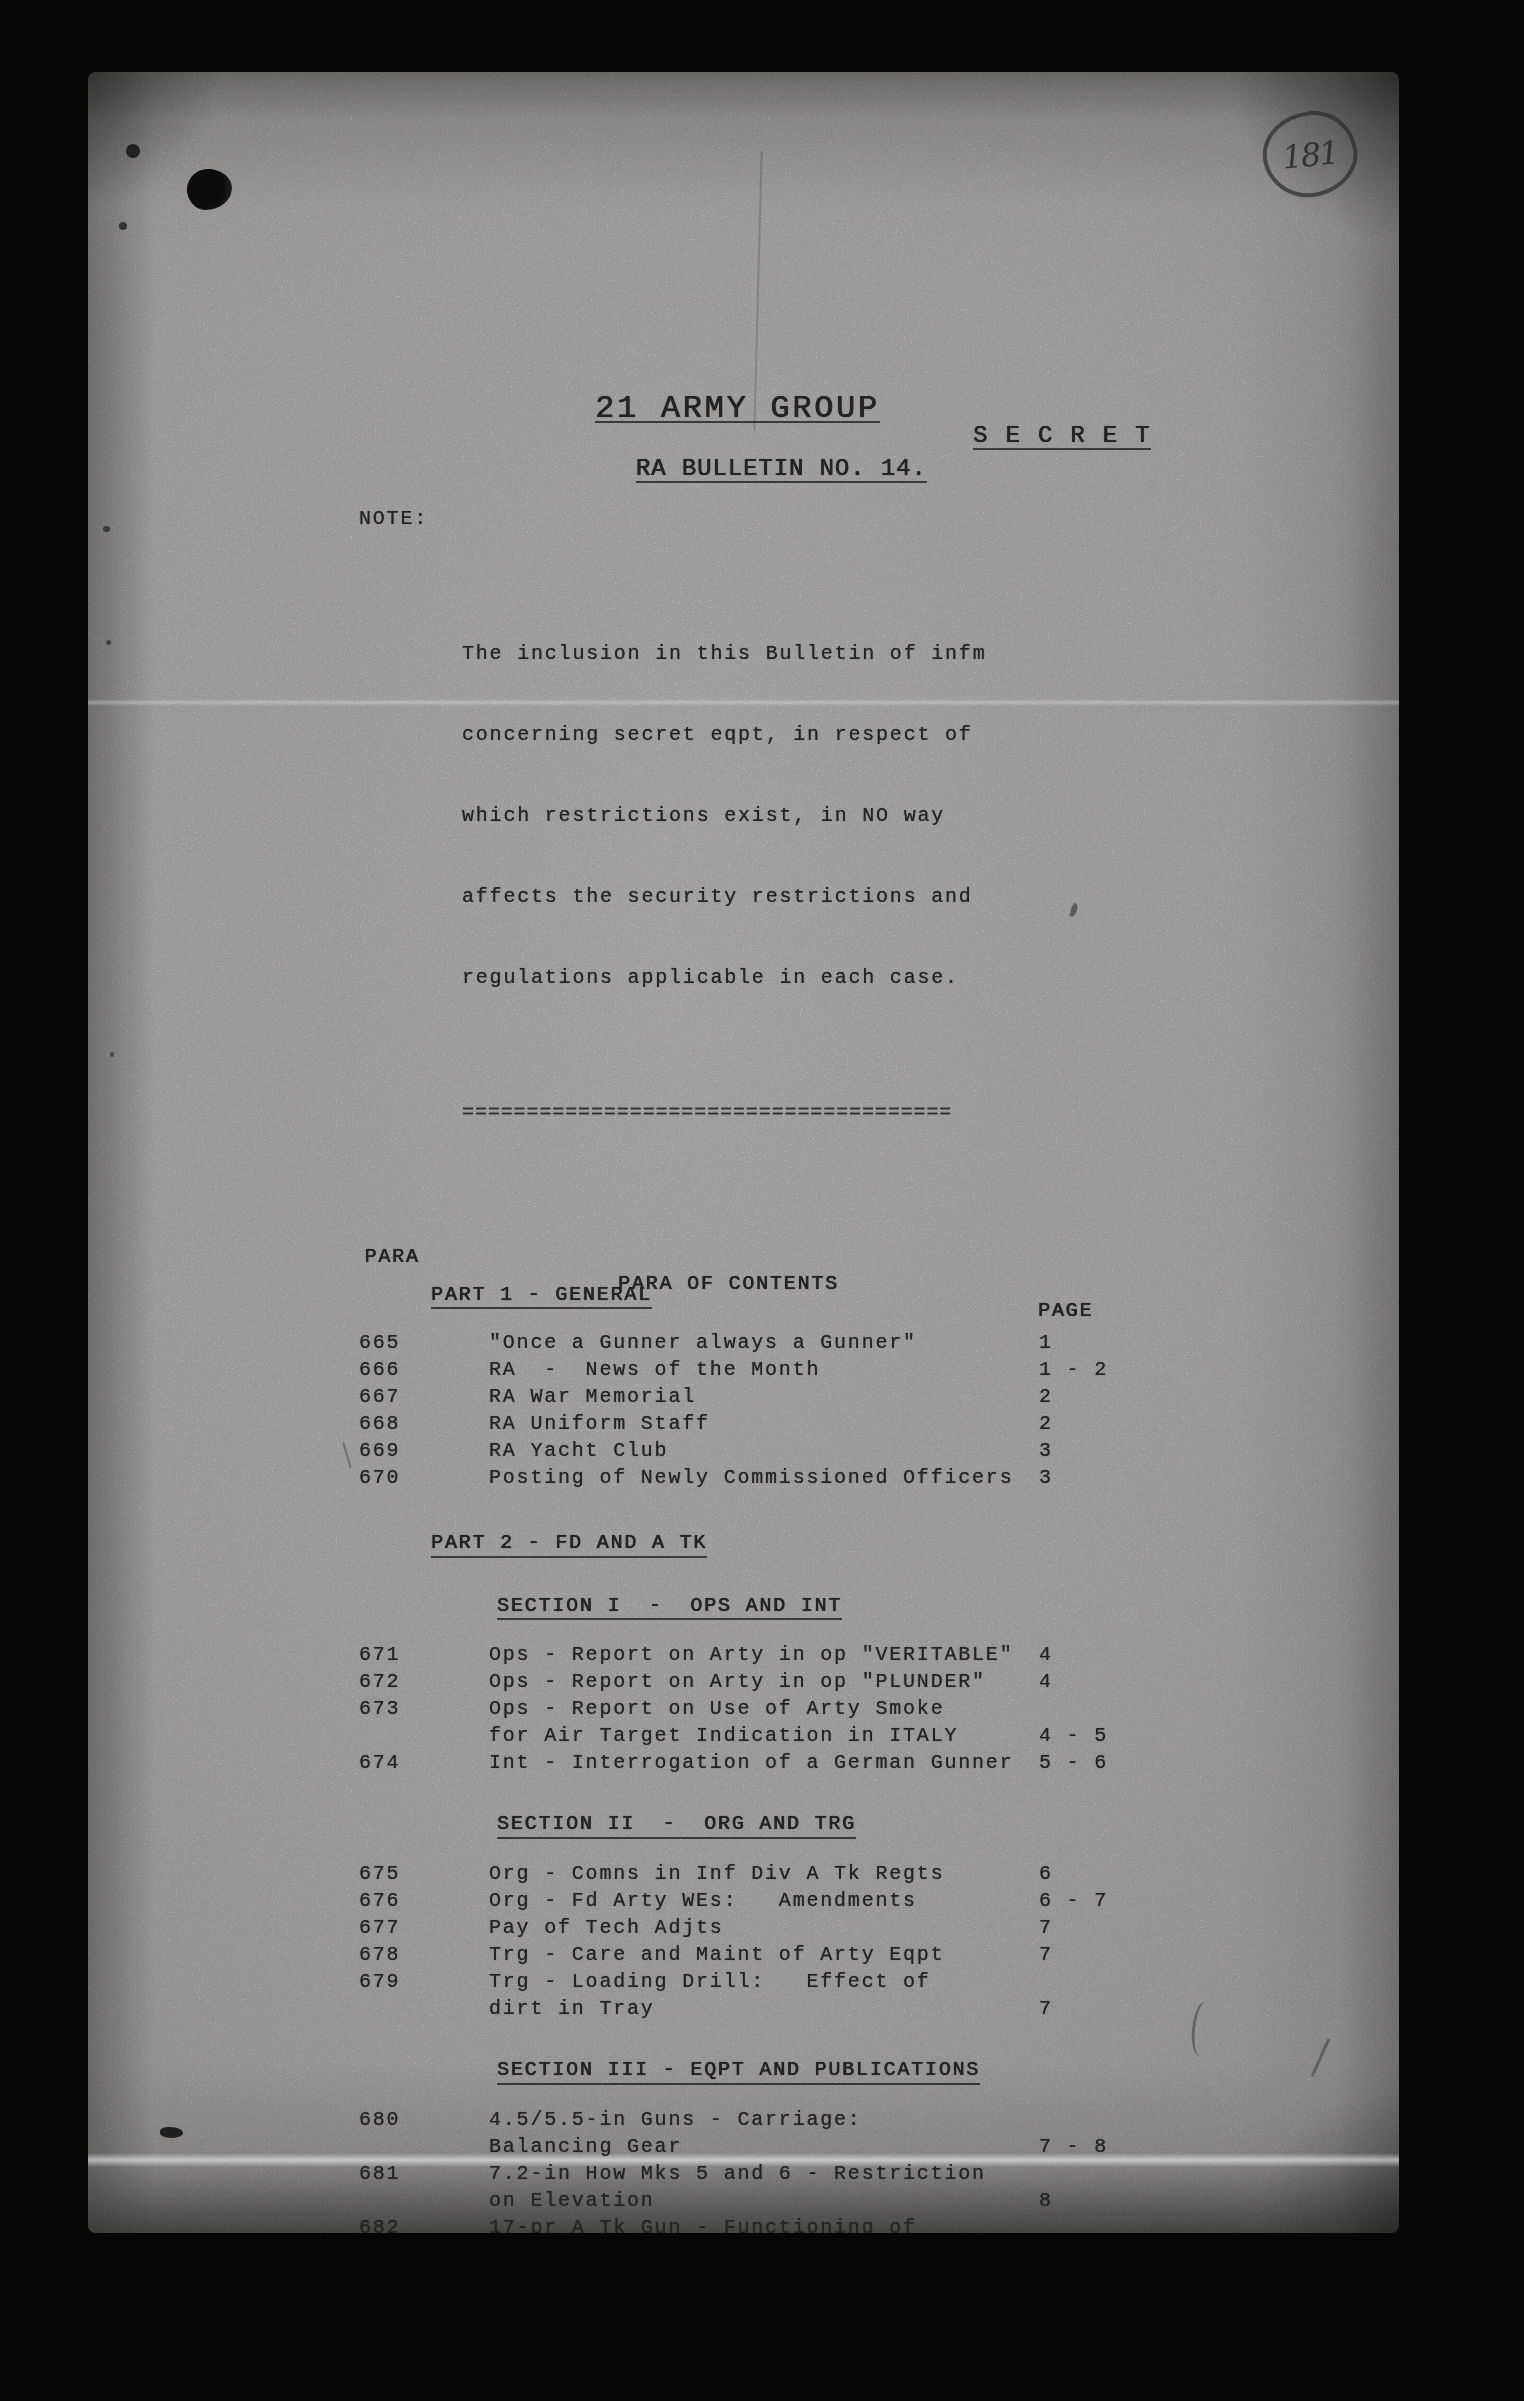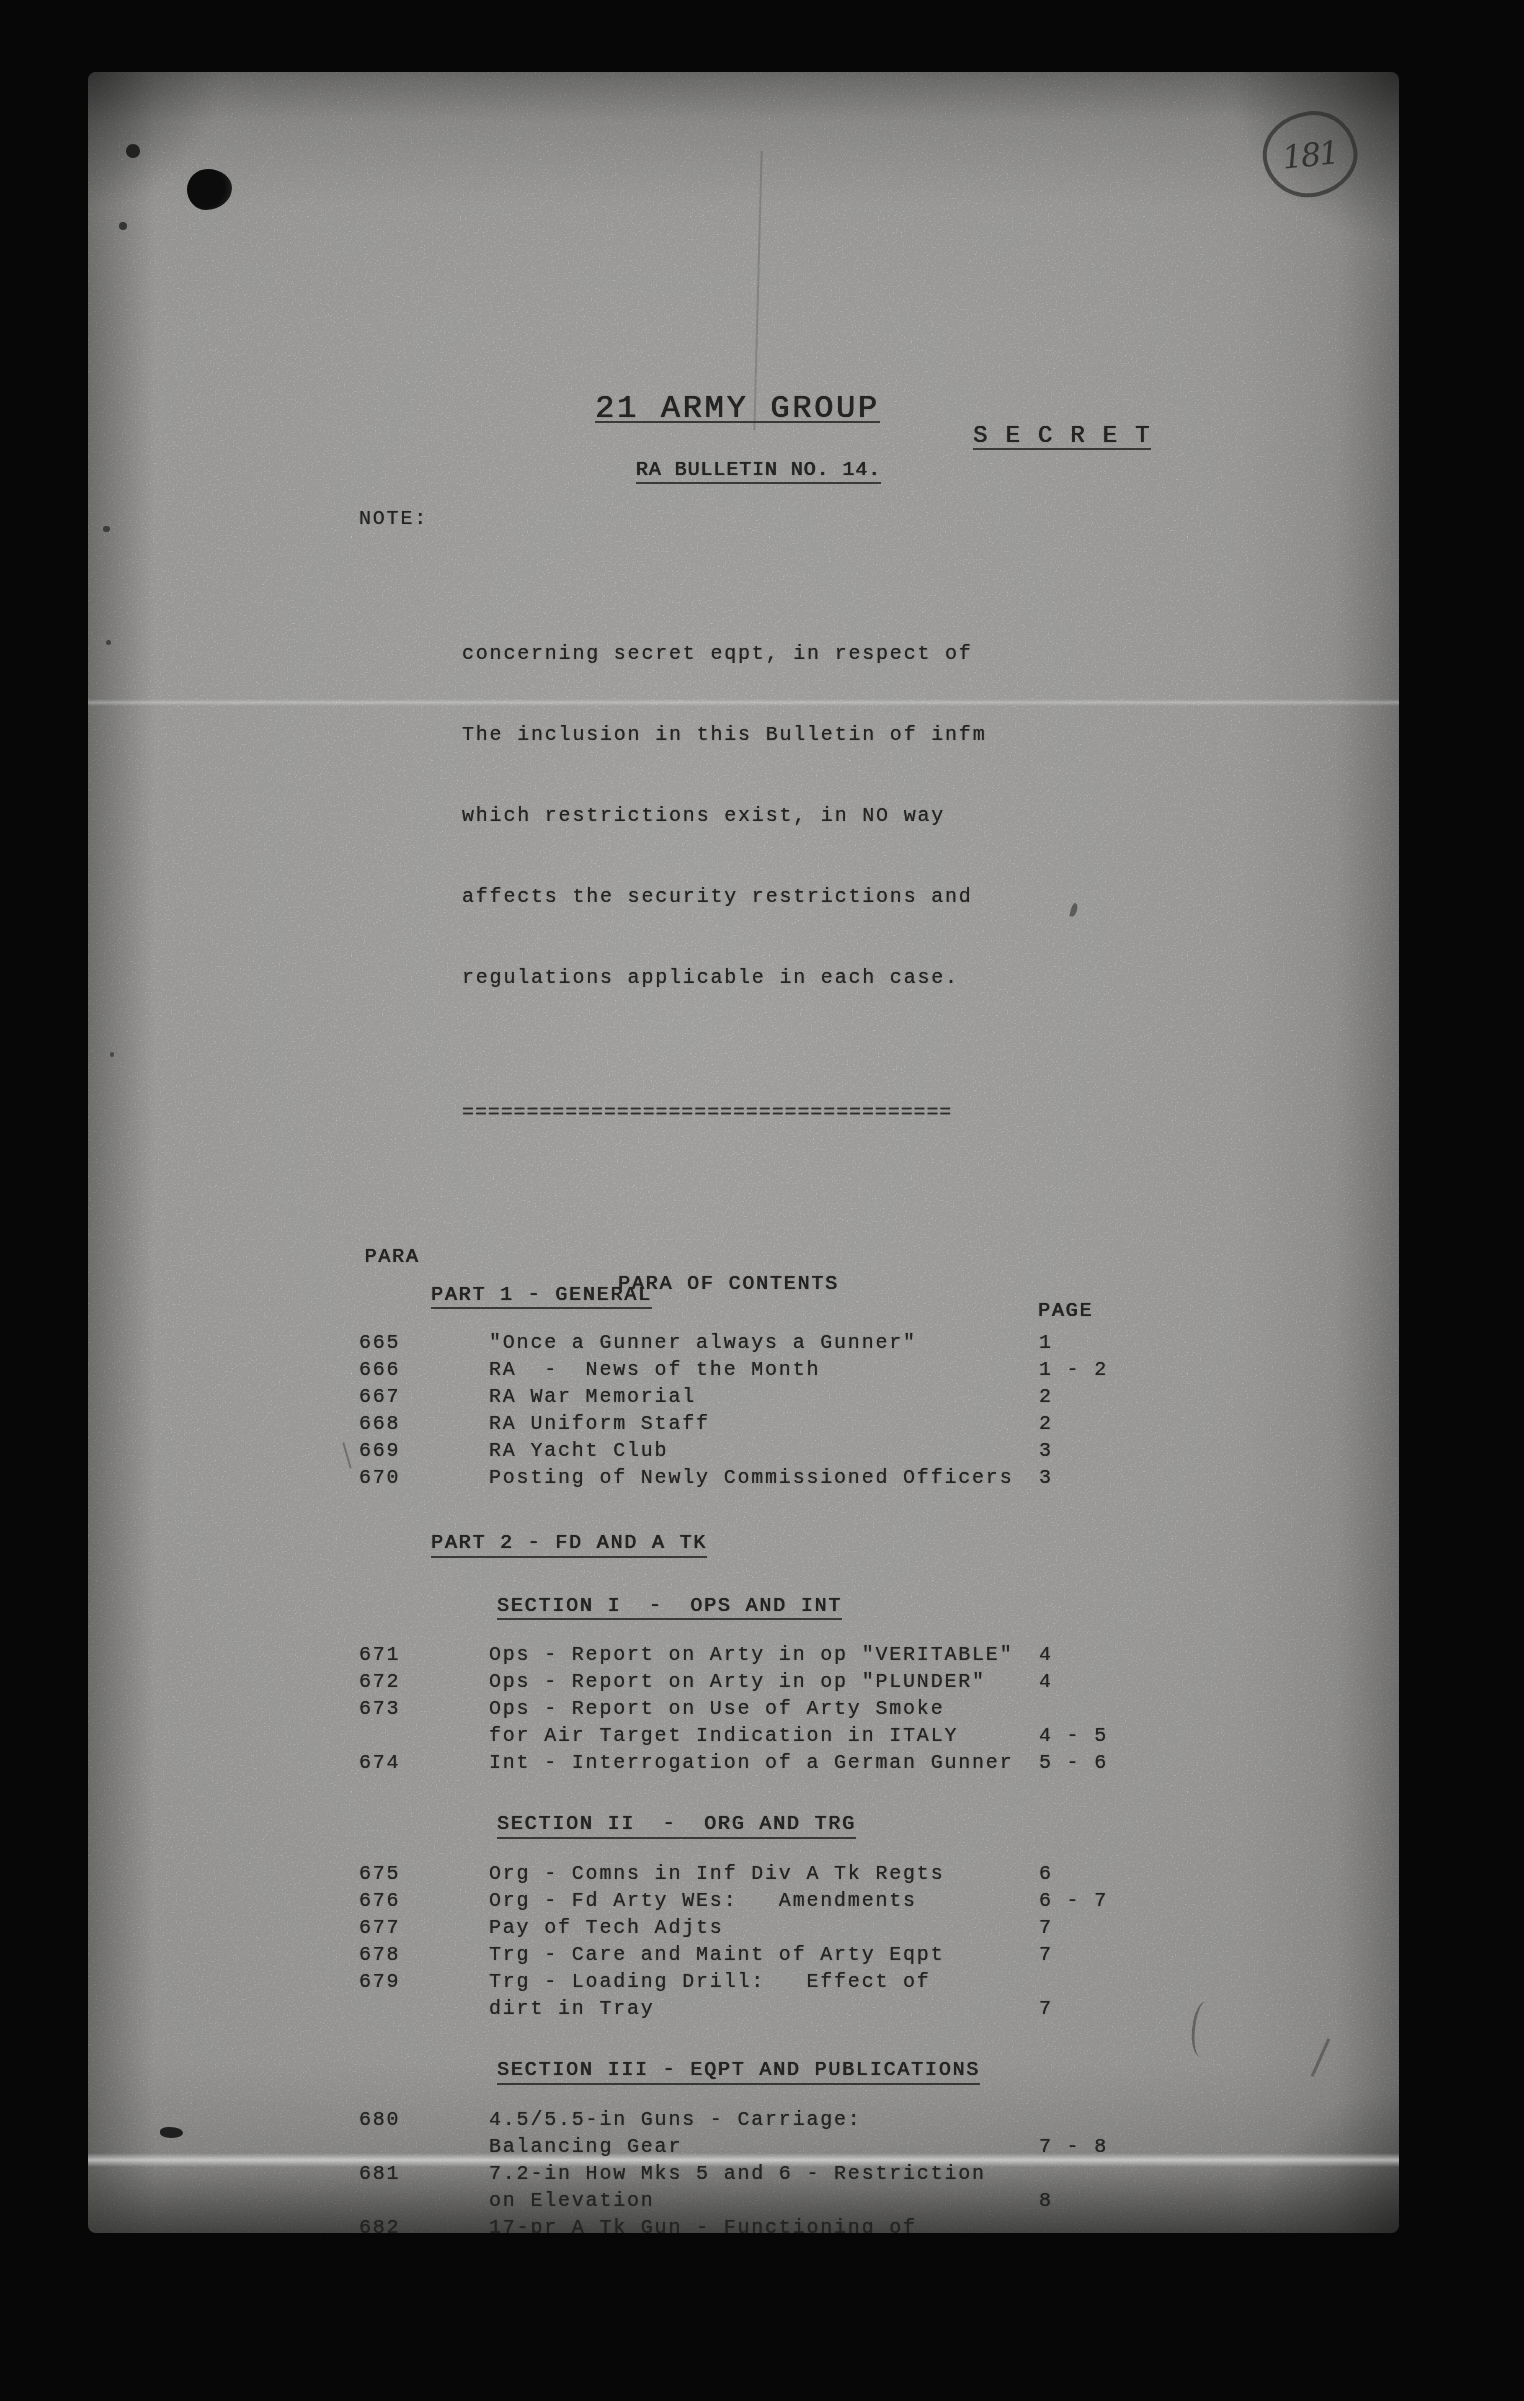--- a/index.html
+++ b/index.html
@@ -42,21 +42,21 @@
   }
   .content *{white-space:pre;}
   .u{border-bottom:2.7px solid rgba(30,30,30,.78);padding-bottom:0.9px;display:inline-block;line-height:23.4px;}
   .heavy{text-shadow:0 0 0.9px #1d1d1d,0.6px 0 0 rgba(25,25,25,.8);}
 
   .header-row{position:relative;height:27px;}
   .org{position:absolute;left:236px;font-size:32px;letter-spacing:2.7px;}
   .classification{position:absolute;left:614px;font-size:24px;letter-spacing:1.8px;}
 
   .doc-title{margin-top:32px;height:27px;}
-  .doc-title .u{margin-left:194px;font-size:20px;letter-spacing:0.9px;}
+  .doc-title .u{margin-left:194px;font-size:24px;letter-spacing:0.9px;}
 
   .note{margin-top:49px;position:relative;}
   .note-label{position:absolute;left:0;top:0;text-align:center;}
   .note-lines{margin-left:103px;}
   .note-divider{margin-left:103px;letter-spacing:0.9px;opacity:.92;}
 
   .cols{margin-top:36px;position:relative;height:27px;}
   .c-para{position:absolute;left:5.4px;}
   .c-title{position:absolute;left:259px;}
   .c-page{position:absolute;left:679px;}
@@ -139,22 +139,22 @@
       <span class="classification u heavy">S E C R E T</span>
     </div>
 
     <div class="doc-title">
       <span class="u heavy">RA BULLETIN NO. 14.</span>
     </div>
 
     <div class="note">
       <span class="note-label">NOTE:</span>
       <div class="note-lines">
+        <div>The inclusion in this Bulletin of infm</div>
         <div>concerning secret eqpt, in respect of</div>
-        <div>The inclusion in this Bulletin of infm</div>
         <div>which restrictions exist, in NO way</div>
         <div>affects the security restrictions and</div>
         <div>regulations applicable in each case.</div>
       </div>
       <div class="note-divider">======================================</div>
     </div>
 
     <div class="cols heavy">
       <span class="c-para">PARA</span>
       <span class="c-title">PARA OF CONTENTS</span>

